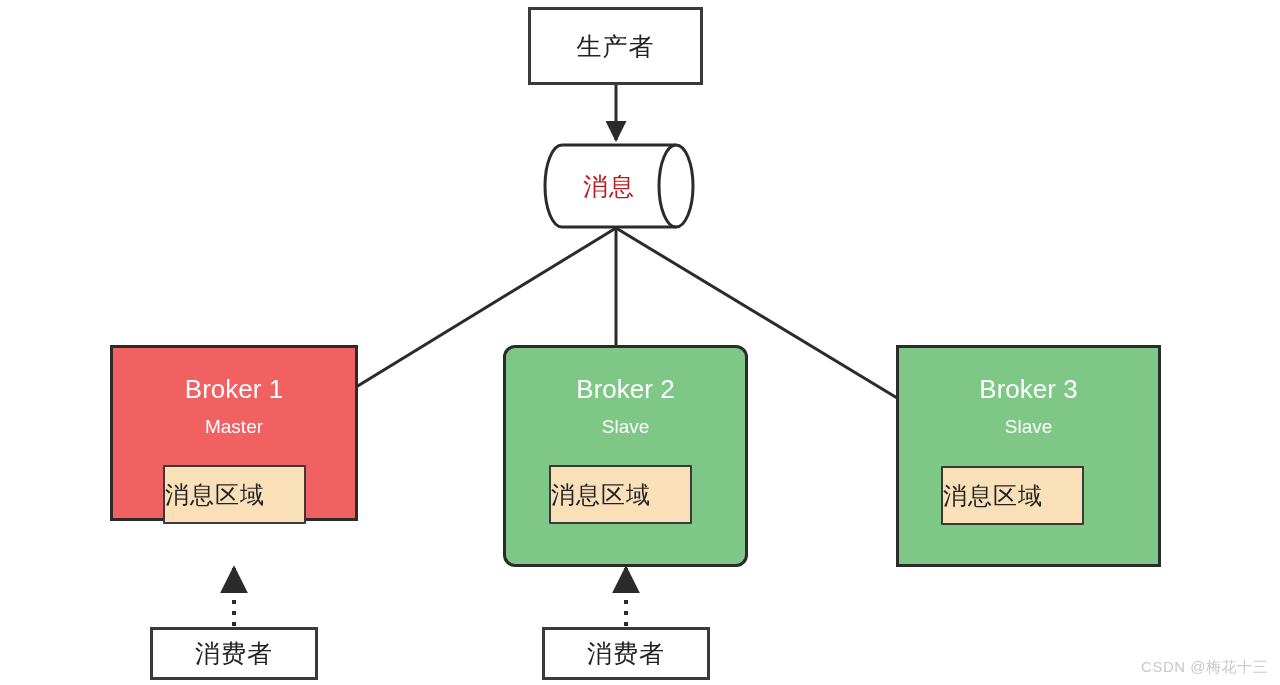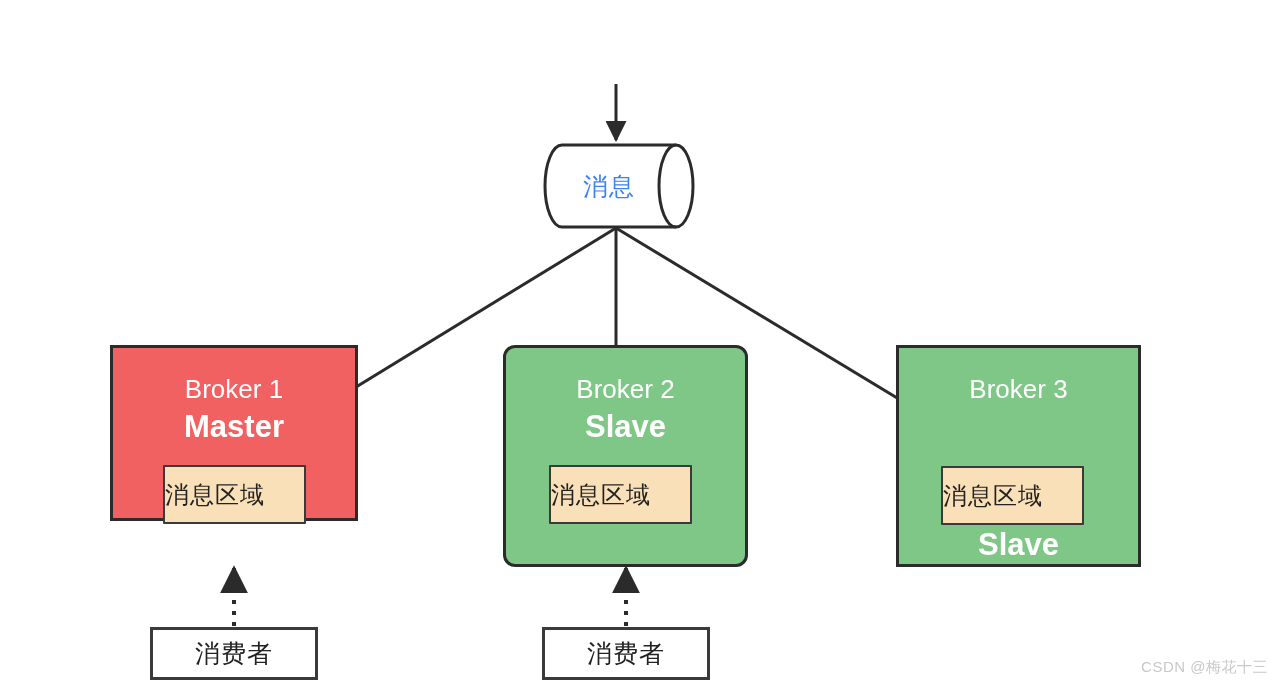--- a/index.html
+++ b/index.html
@@ -55,23 +55,23 @@
   }
   .broker .title {
     color: #ffffff;
     font-size: 26px;
     line-height: 38px;
     font-weight: 400;
     text-align: center;
   }
   .broker .sub {
     color: #ffffff;
-    font-size: 31px;
+    font-size: 19px;
     line-height: 38px;
-    font-weight: 700;
+    font-weight: 400;
     text-align: center;
   }
 
   
   .msg-area {
     position: absolute;
     box-sizing: border-box;
     border: 2px solid #3a3a3a;
     border-radius: 1px;
     display: flex;
@@ -92,21 +92,21 @@
   }
   .cylinder .cyl-label {
     position: absolute;
     left: 0;
     top: 0;
     width: 100%;
     height: 100%;
     display: flex;
     align-items: center;
     justify-content: center;
-    color: #3b82f6;
+    color: #b91c1c;
     font-size: 25px;
     letter-spacing: 1px;
     padding-right: 14px;
     box-sizing: border-box;
     text-align: right;
   }
 
   .watermark {
     position: absolute;
     right: 12px;
@@ -139,20 +139,23 @@
 
     <line x1="616" y1="228" x2="240" y2="458" stroke="#2b2b2b" stroke-width="3" marker-end="url(#arrowSolid)"></line>
 
     <line x1="616" y1="228" x2="1003" y2="462" stroke="#2b2b2b" stroke-width="3" marker-end="url(#arrowSolid)"></line>
 
     <line x1="234" y1="626" x2="234" y2="568" stroke="#2b2b2b" stroke-width="4" stroke-dasharray="4 7" stroke-linecap="butt" marker-end="url(#arrowDotted)"></line>
 
     <line x1="626" y1="626" x2="626" y2="568" stroke="#2b2b2b" stroke-width="4" stroke-dasharray="4 7" stroke-linecap="butt" marker-end="url(#arrowDotted)"></line>
   </svg>
 
+  <div class="node rect-node" style="left:528px; top:7px; width:175px; height:78px;">
+    <span class="label">生产者</span>
+  </div>
 
   <div class="cylinder" style="left:526px; top:143px; width:180px; height:86px;">
     <svg width="180" height="86" viewBox="0 0 180 86" xmlns="http://www.w3.org/2000/svg">
       <path d="M 36 2 L 150 2 A 17 41 0 0 1 150 84 L 36 84 A 17 41 0 0 1 36 2 Z" fill="#ffffff" stroke="#2b2b2b" stroke-width="3" stroke-linejoin="round"></path>
       <path d="M 150 2 A 17 41 0 0 0 150 84" fill="none" stroke="#2b2b2b" stroke-width="3"></path>
     </svg>
     <span class="cyl-label">消息</span>
   </div>
 
   <div class="node broker" style="left:110px; top:345px; width:248px; height:176px; background:#F26161;">
@@ -164,21 +167,21 @@
   </div>
 
   <div class="node broker" style="left:503px; top:345px; width:245px; height:222px; background:#7FC786;border-radius:12px;">
     <span class="title">Broker 2</span>
     <span class="sub">Slave</span>
   </div>
   <div class="msg-area" style="left:549px; top:465px; width:143px; height:59px; background:#FAE0B8;">
     <span class="label">消息区域</span>
   </div>
 
-  <div class="node broker" style="left:896px; top:345px; width:245px; height:222px; background:#7FC786;justify-content:space-between;">
+  <div class="node broker" style="left:896px; top:345px; width:265px; height:222px; background:#7FC786;">
     <span class="title">Broker 3</span>
     <span class="sub">Slave</span>
   </div>
   <div class="msg-area" style="left:941px; top:466px; width:143px; height:59px; background:#FAE0B8;">
     <span class="label">消息区域</span>
   </div>
 
   <div class="node rect-node" style="left:150px; top:627px; width:168px; height:53px;">
     <span class="label">消费者</span>
   </div>

